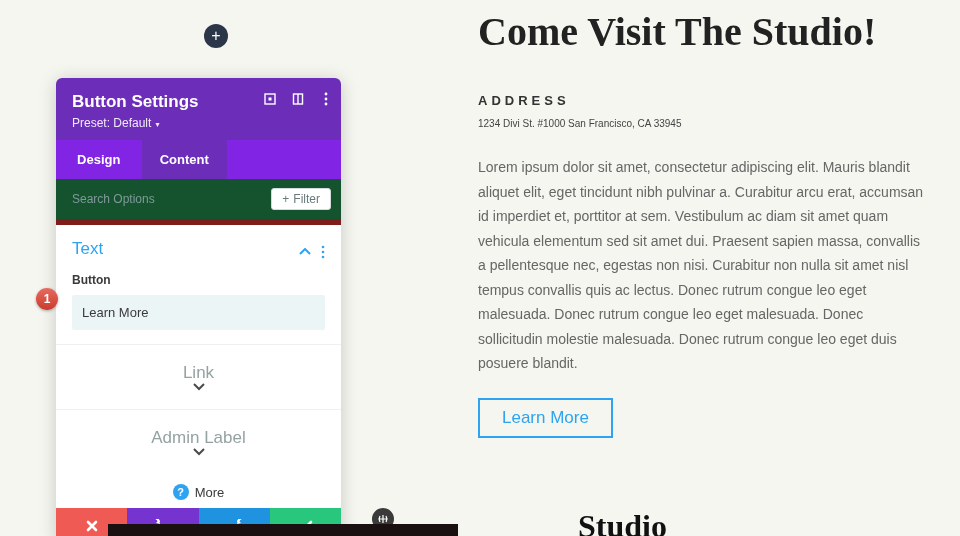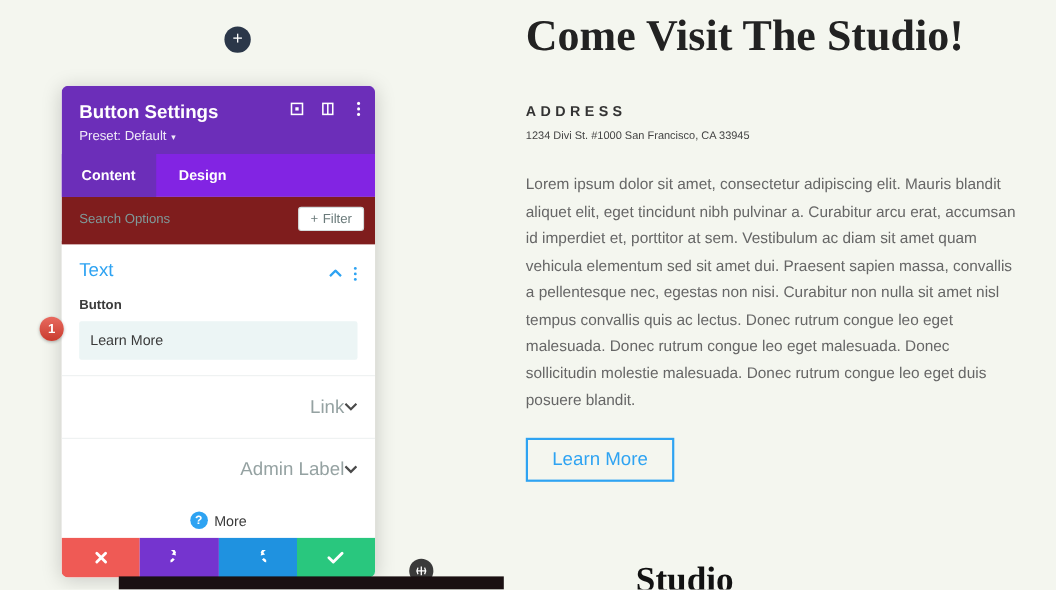--- a/index.html
+++ b/index.html
@@ -105,26 +105,26 @@
     font-size: 13px;
     padding: 12px 0;
     text-align: center;
     cursor: pointer;
     font-weight: 600;
   }
   .tab.content { width: 30%; background: #6c2eb9; }
   .tab.design { width: 30%; }
   .tab.advanced { width: 40%; }
   .search-row {
-    background: #7f1d1d;
+    background: #14532d;
     display: flex;
     align-items: center;
     justify-content: space-between;
     padding: 9px 10px 9px 16px;
-    border-bottom: 3px solid #7f1d1d;
+    border-bottom: 6px solid #7f1d1d;
   }
   .search-text { color: #7f9a9a; font-size: 12px; }
   .filter-btn {
     background: #fff;
     border: 1px solid #d5dcdc;
     border-radius: 3px;
     padding: 3px 10px;
     font-size: 12px;
     color: #6a7a7a;
     cursor: pointer;
@@ -151,24 +151,25 @@
     background: #ecf5f5;
     border: none;
     padding: 10px 10px;
     font-size: 13px;
     color: #3a3a3a;
     border-radius: 2px;
   }
   .collapsed-head {
     display: flex;
     align-items: center;
-    justify-content: flex-end;
+    justify-content: center;
     padding: 18px 16px;
     cursor: pointer;
     border-top: 1px solid #eef1f1;
+    flex-direction: column;
   }
   .collapsed-head .clabel { color: #95a2a2; font-size: 17px; }
   .collapsed-head .chev { color: #666; font-size: 12px; }
   .help-row {
     text-align: center;
     padding: 10px 0 8px 0;
     font-size: 13px;
     color: #3a3a3a;
     display: flex;
     align-items: center;
@@ -285,22 +286,22 @@
         <svg width="4" height="14" viewBox="0 0 4 14">
             <circle cx="2" cy="2" r="1.4" fill="#fff"></circle>
             <circle cx="2" cy="7" r="1.4" fill="#fff"></circle>
             <circle cx="2" cy="12" r="1.4" fill="#fff"></circle>
           </svg>
       </div>
     </div>
   </div>
 
   <div class="tabs">
+    <div class="tab design">Design</div>
     <div class="tab content">Content</div>
-    <div class="tab design">Design</div>
   </div>
 
   <div class="search-row">
     <div class="search-text">Search Options</div>
     <div class="filter-btn">
       <span>+</span>
       <span>Filter</span>
     </div>
   </div>
 

